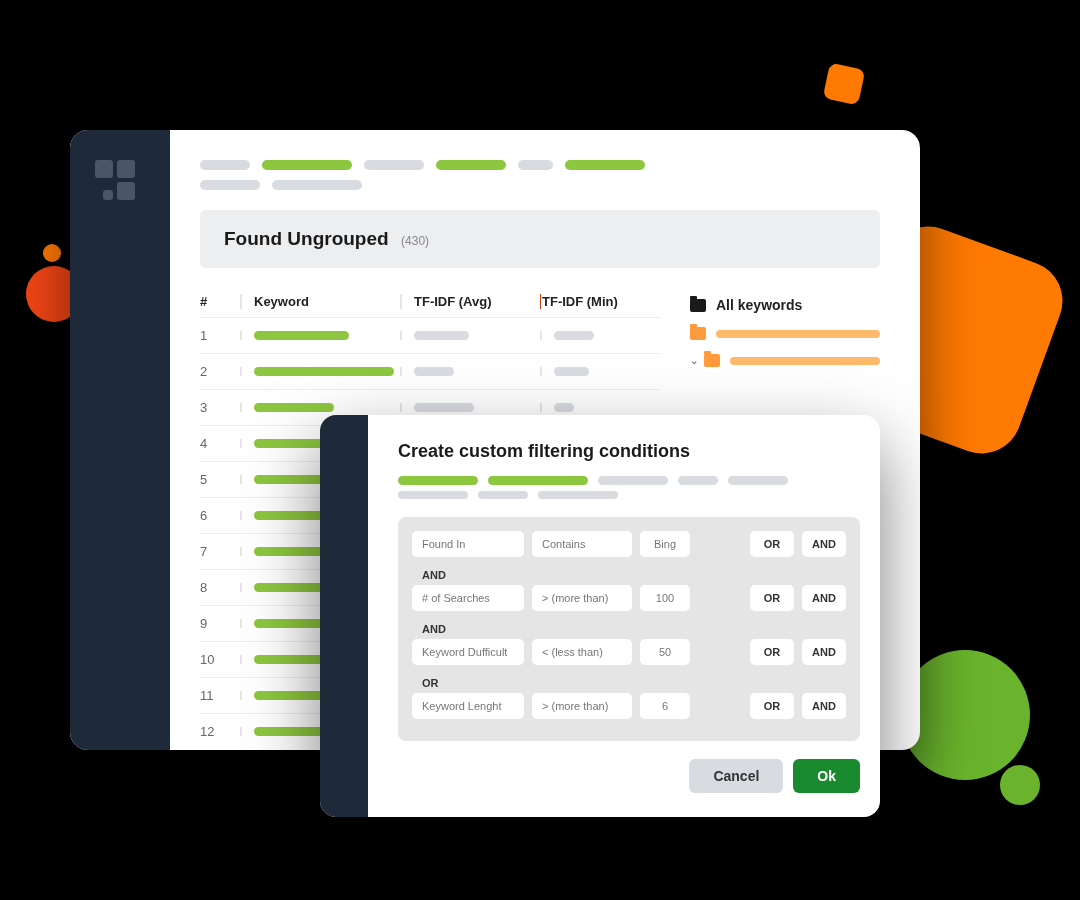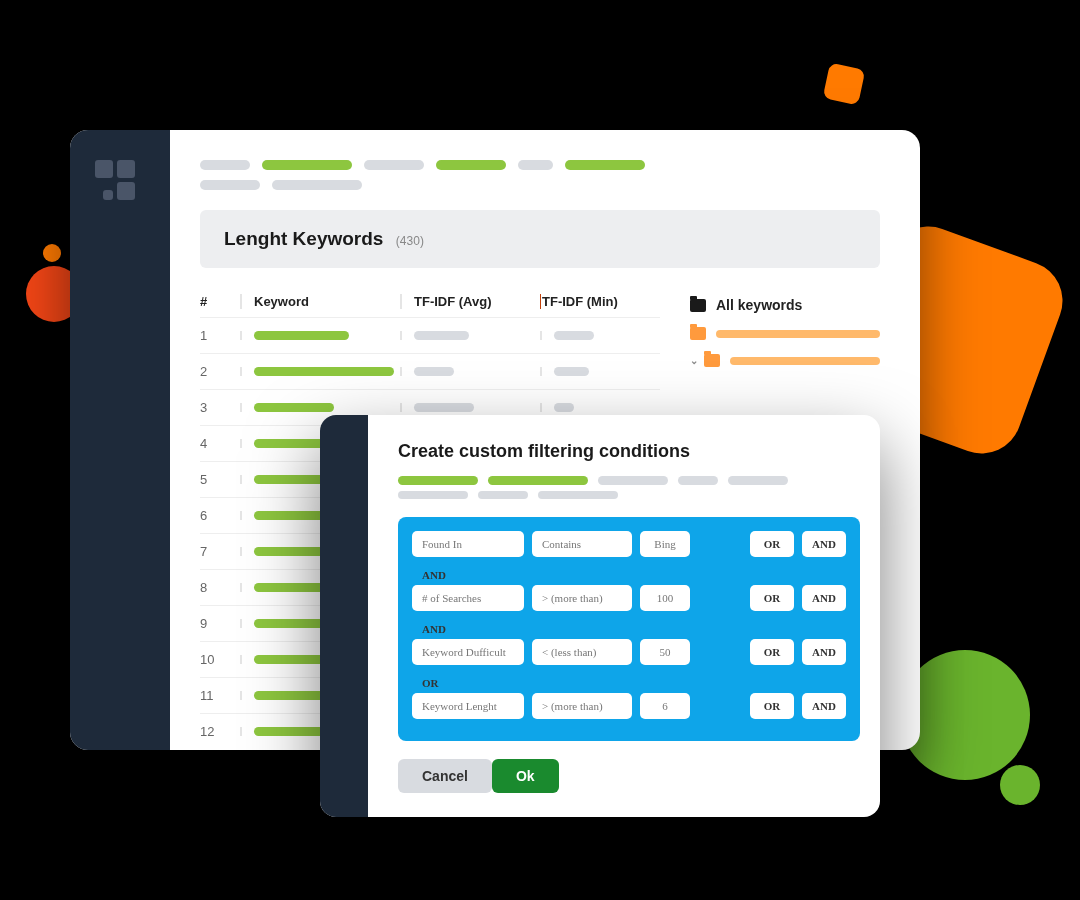--- a/index.html
+++ b/index.html
@@ -59,30 +59,30 @@
 .chev { color:#888; font-size:10px; margin-right:-4px; }
 
 
 .modal { position: absolute; top: 415px; left: 320px; width: 560px; background: #fff; border-radius: 16px; box-shadow: 0 30px 70px rgba(0,0,0,0.5); display: flex; overflow: hidden; }
 .modal-side { width: 48px; background: #1e2a3a; }
 .modal-body { flex: 1; padding: 26px 20px 24px 30px; }
 .modal-title { font-size: 18px; font-weight: 700; color: #1a1a1a; margin-bottom: 14px; }
 .modal-crumbs { display: flex; gap: 10px; margin-bottom: 6px; }
 .modal-crumbs2 { display: flex; gap: 10px; margin-bottom: 18px; }
 
-.cond-box { background: #0ea5e9; border-radius: 8px; padding: 14px; font-family: Liberation Serif, serif; }
+.cond-box { background: #e5e5e5; border-radius: 8px; padding: 14px; }
 .cond-row { display: flex; gap: 8px; align-items: center; margin-bottom: 8px; }
 .cond-field { background: #fff; border-radius: 5px; padding: 7px 10px; font-size: 11px; color: #777; }
 .cf-1 { width: 112px; }
 .cf-2 { width: 100px; }
 .cf-3 { width: 50px; text-align: center; }
 .cond-op { background: #fff; border-radius: 5px; padding: 7px 0; font-size: 11px; color: #333; font-weight: 700; width: 44px; text-align: center; }
 .cond-join { font-size: 11px; color: #333; font-weight: 700; padding: 4px 0 4px 10px; }
 
-.modal-actions { display: flex; justify-content: flex-start; margin-top: 18px; }
+.modal-actions { display: flex; justify-content: flex-end; gap: 10px; margin-top: 18px; }
 .btn { padding: 9px 24px; border-radius: 6px; font-size: 14px; font-weight: 600; border: none; cursor: pointer; }
 .btn-cancel { background: #d8dbe0; color: #333; }
 .btn-ok { background: #1a8a2e; color: #ffffff; }
 </style>
 </head>
 <body>
 
 <div class="shape shape-orange-blob"></div>
 <div class="shape shape-orange-sq"></div>
 <div class="shape shape-red-half"></div>
@@ -107,21 +107,21 @@
       <div class="pill pg" style="width:70px"></div>
       <div class="pill pgr" style="width:35px"></div>
       <div class="pill pg" style="width:80px"></div>
     </div>
     <div class="crumb-row2">
       <div class="pill pgr" style="width:60px"></div>
       <div class="pill pgr" style="width:90px"></div>
     </div>
 
     <div class="page-header">
-      <span class="page-title">Lenght Keywords</span>
+      <span class="page-title">Found Ungrouped</span>
       <span class="page-count">(430)</span>
     </div>
 
     <div class="table-area">
       <div class="table-main">
         <div class="thead">
           <div class="th-num">#</div>
           <div class="th-kw">Keyword</div>
           <div class="th-avg">TF-IDF (Avg)</div>
           <div class="th-min">TF-IDF (Min)</div>

